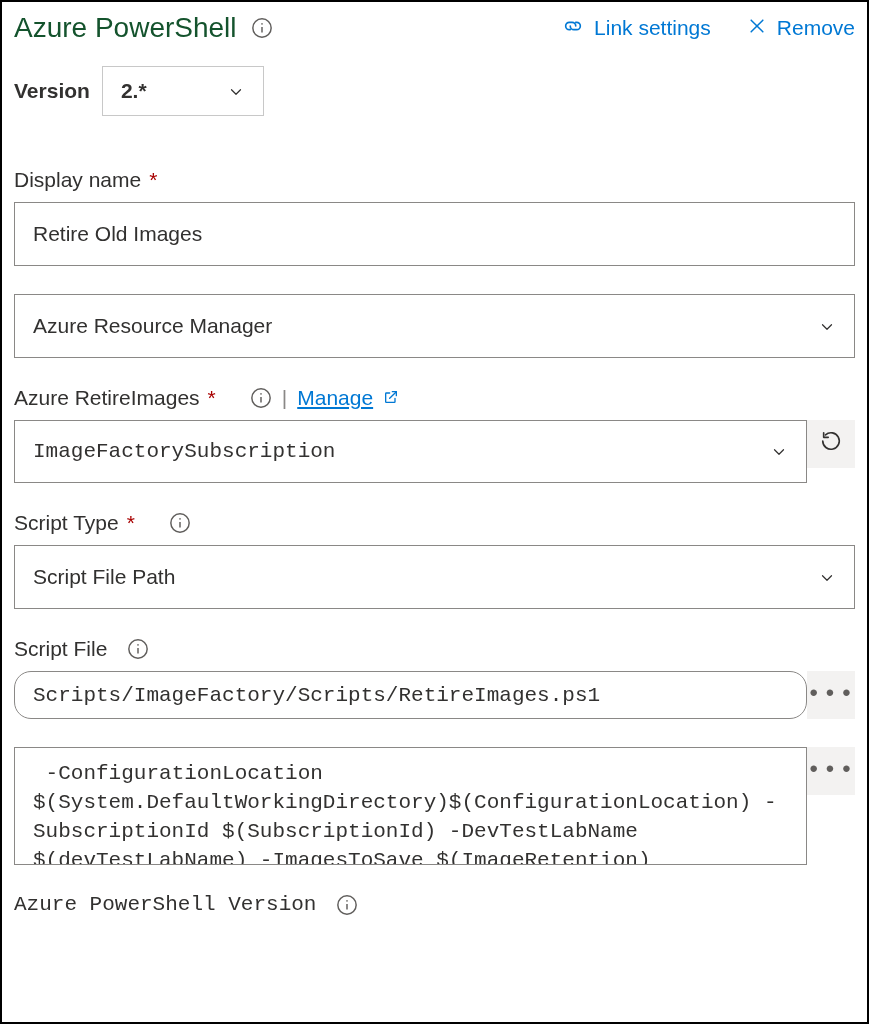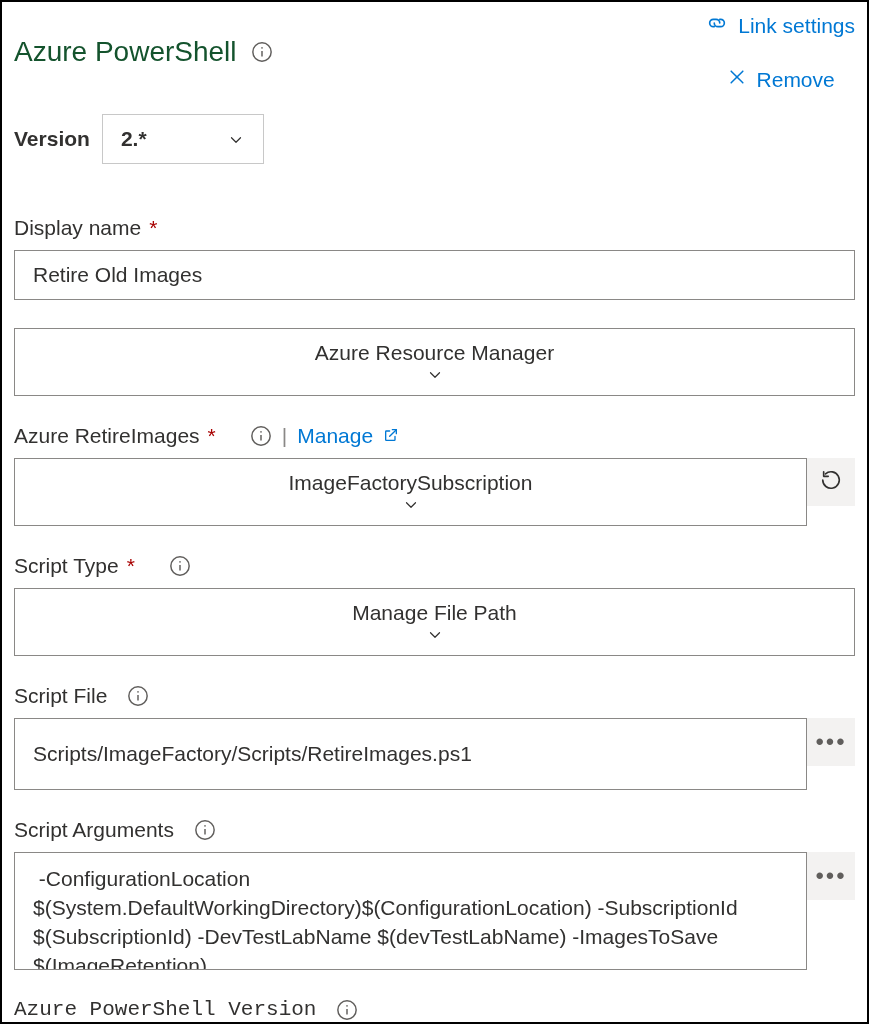--- a/index.html
+++ b/index.html
@@ -29,23 +29,21 @@
     font-size: 28px;
     font-weight: 400;
     color: #14532d;
     display: flex;
     align-items: center;
     gap: 14px;
   }
   .header-actions {
     margin-left: auto;
     display: flex;
-    align-items: center;
-    gap: 28px;
-    flex-direction: column;
+    gap: 36px;
   }
   .header-link {
     display: flex;
     align-items: center;
     gap: 10px;
     font-size: 21px;
     color: #0078d4;
     cursor: pointer;
   }
   .header-link svg { stroke: #0078d4; }
@@ -93,42 +91,43 @@
   }
   .req { color: #a80000; }
   .divider-pipe { color: #8a8886; margin: 0 2px; font-size: 21px; }
   .manage-link {
     color: #0078d4;
     display: inline-flex;
     align-items: center;
     gap: 10px;
     font-size: 21px;
     cursor: pointer;
+    text-decoration: underline;
   }
 
   .input, .select {
     box-sizing: border-box;
     width: 100%;
     border: 1px solid #8a8886;
     background: #fff;
-    padding: 12px 18px;
+    padding: 19px 18px;
     font-family: inherit;
     font-size: 21px;
     color: #323130;
   }
   .select {
     display: flex;
     align-items: center;
     justify-content: space-between;
-    flex-direction: column;
   }
 
   .row-with-btn {
     display: flex;
     align-items: stretch;
+    font-family: Liberation Mono, monospace;
   }
   .row-with-btn .input,
   .row-with-btn .select,
   .row-with-btn .textarea {
     flex: 1 1 auto;
   }
   .side-btn {
     width: 48px;
     height: 48px;
     flex: 0 0 48px;
@@ -278,21 +277,21 @@
       <span style="width:18px;"></span>
       <span class="info-icon">
         <svg width="22" height="22" viewBox="0 0 24 24" fill="none" stroke="#605e5c" stroke-width="1.6">
           <circle cx="12" cy="12" r="10"></circle>
             <line x1="12" y1="11" x2="12" y2="17"></line>
             <circle cx="12" cy="7.5" r="0.9" fill="#605e5c" stroke="none"></circle>
         </svg>
       </span>
     </div>
     <div class="select">
-      <span>Manage File Path</span>
+      <span>Script File Path</span>
       <span class="chevron">
         <svg width="18" height="18" viewBox="0 0 24 24" fill="none" stroke="#323130" stroke-width="1.6" stroke-linecap="round" stroke-linejoin="round">
           <polyline points="6 9 12 15 18 9"></polyline>
         </svg>
       </span>
     </div>
   </div>
 
   <div class="fgroup">
     <div class="flabel">
@@ -300,39 +299,28 @@
       <span style="width:4px;"></span>
       <span class="info-icon">
         <svg width="22" height="22" viewBox="0 0 24 24" fill="none" stroke="#605e5c" stroke-width="1.6">
           <circle cx="12" cy="12" r="10"></circle>
             <line x1="12" y1="11" x2="12" y2="17"></line>
             <circle cx="12" cy="7.5" r="0.9" fill="#605e5c" stroke="none"></circle>
         </svg>
       </span>
     </div>
     <div class="row-with-btn">
-      <input class="input" type="text" style="height: 72px;" value="Scripts/ImageFactory/Scripts/RetireImages.ps1">
+      <input class="input" type="text" style="height: 48px; border-radius: 17px;" value="Scripts/ImageFactory/Scripts/RetireImages.ps1">
       <div class="side-btn">
         <span class="dots">•••</span>
       </div>
     </div>
   </div>
 
   <div class="fgroup">
-    <div class="flabel">
-      <span>Script Arguments</span>
-      <span style="width:4px;"></span>
-      <span class="info-icon">
-        <svg width="22" height="22" viewBox="0 0 24 24" fill="none" stroke="#605e5c" stroke-width="1.6">
-          <circle cx="12" cy="12" r="10"></circle>
-            <line x1="12" y1="11" x2="12" y2="17"></line>
-            <circle cx="12" cy="7.5" r="0.9" fill="#605e5c" stroke="none"></circle>
-        </svg>
-      </span>
-    </div>
     <div class="row-with-btn" style="align-items:flex-start;">
       <textarea class="textarea" style=""> -ConfigurationLocation $(System.DefaultWorkingDirectory)$(ConfigurationLocation) -SubscriptionId $(SubscriptionId) -DevTestLabName $(devTestLabName) -ImagesToSave $(ImageRetention)</textarea>
       <div class="side-btn">
         <span class="dots">•••</span>
       </div>
     </div>
   </div>
 
   <div class="fgroup" style="margin-bottom:0;font-family:Liberation Mono, monospace;">
     <div class="flabel">

